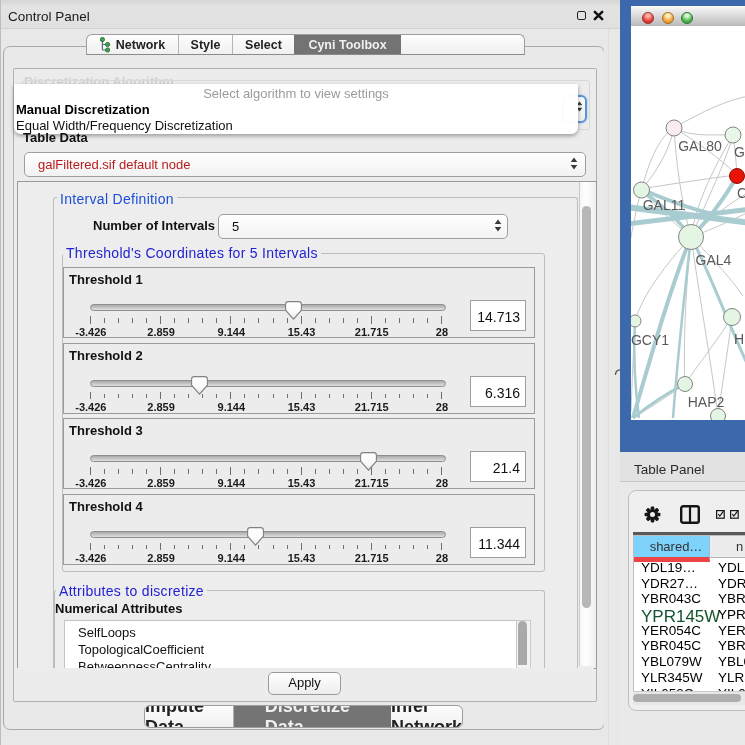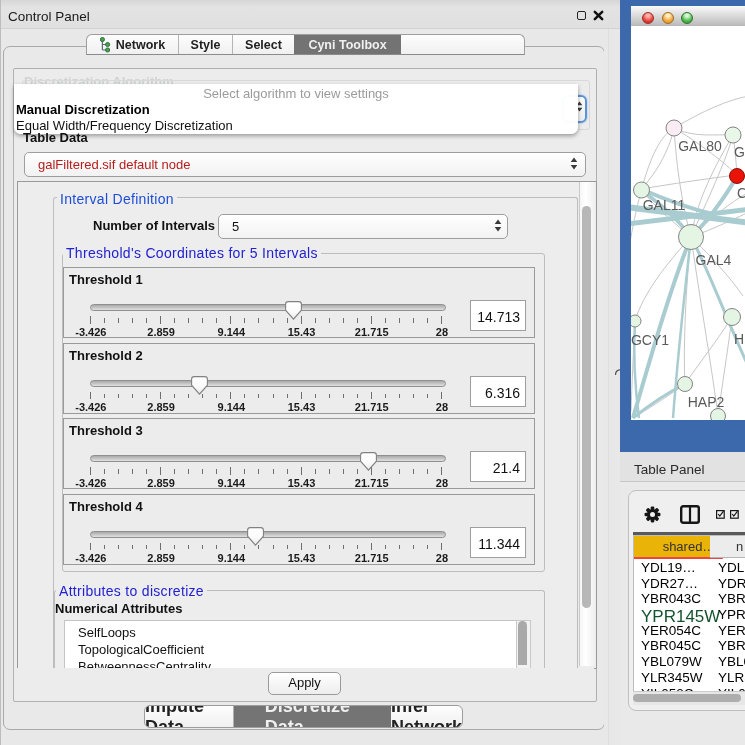--- a/index.html
+++ b/index.html
@@ -254,22 +254,22 @@
  <line x1="10" y1="1" x2="10" y2="18" stroke="#161616" stroke-width="2.2"></line>
 </svg>
 <svg class="abs" style="left:716px;top:510px;" width="23" height="9" viewBox="0 0 23 9">
  <rect x="0.6" y="0.6" width="7.6" height="7.6" fill="none" stroke="#161616" stroke-width="1.2"></rect>
  <path d="M2.2 4 L3.8 6 L7.5 1.2" fill="none" stroke="#161616" stroke-width="1.2"></path>
  <rect x="14.6" y="0.6" width="7.6" height="7.6" fill="none" stroke="#161616" stroke-width="1.2"></rect>
  <path d="M16.2 4 L17.8 6 L21.5 1.2" fill="none" stroke="#161616" stroke-width="1.2"></path>
 </svg>
 <div class="abs" style="left:633px;top:532px;width:114px;height:3px;background:#595959;"></div>
 <div class="abs" style="left:633px;top:535px;width:112px;height:156px;background:#ffffff;border:1px solid #bdbdbd;border-bottom:none;overflow:hidden;">
- <div style="position:absolute;left:0;top:0;width:75px;height:21px;background:#eab308;border-right:1px solid #9bbccd;border-bottom:2px solid #ef4444;
-      text-align:center;text-indent:9px;font-size:13px;color:#333;line-height:21px;padding-left:13px;">shared…</div>
+ <div style="position:absolute;left:0;top:0;width:75px;height:21px;background:#7dd3fc;border-right:1px solid #9bbccd;border-bottom:5px solid #ef4444;
+      text-align:center;text-indent:9px;font-size:13px;color:#333;line-height:21px;">shared…</div>
  <div style="position:absolute;left:76px;top:0;width:40px;height:21px;background:#ececec;border-bottom:1px solid #b5b5b5;
       font-size:13px;color:#333;line-height:21px;padding-left:26px;">n</div>
 </div>
 <div class="abs" style="left:641px;top:560px;font-size:13.5px;color:#000;">YDL19…</div>
 <div class="abs" style="left:718px;top:560px;font-size:13.5px;color:#000;">YDL1</div>
 <div class="abs" style="left:641px;top:576px;font-size:13.5px;color:#000;">YDR27…</div>
 <div class="abs" style="left:718px;top:576px;font-size:13.5px;color:#000;">YDR2</div>
 <div class="abs" style="left:641px;top:591px;font-size:13.5px;color:#000;">YBR043C</div>
 <div class="abs" style="left:718px;top:591px;font-size:13.5px;color:#000;">YBR0</div>
 <div class="abs" style="left:641px;top:607px;font-size:17px;color:#14532d;">YPR145W</div>

